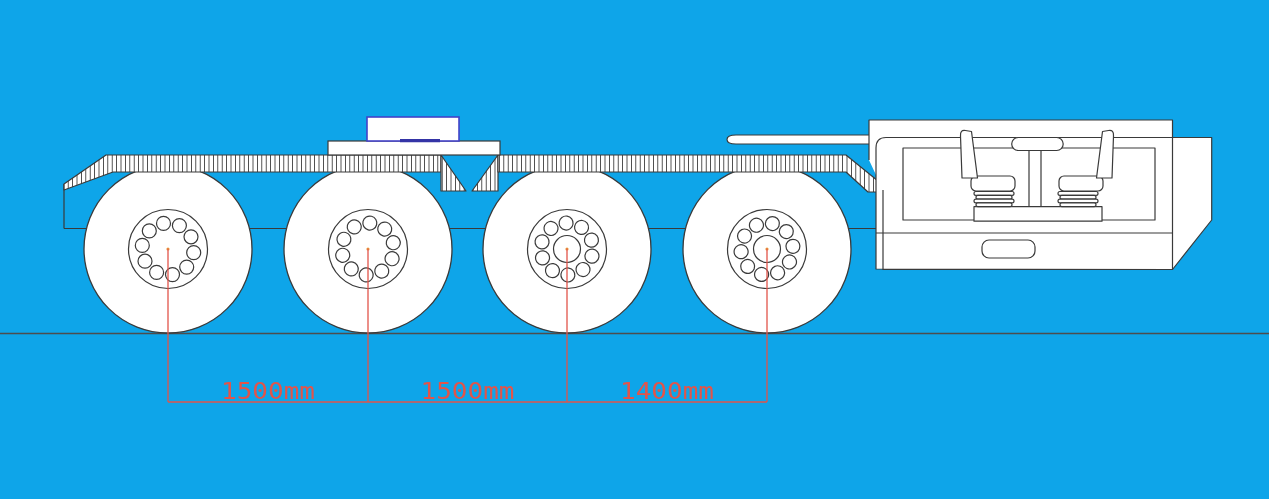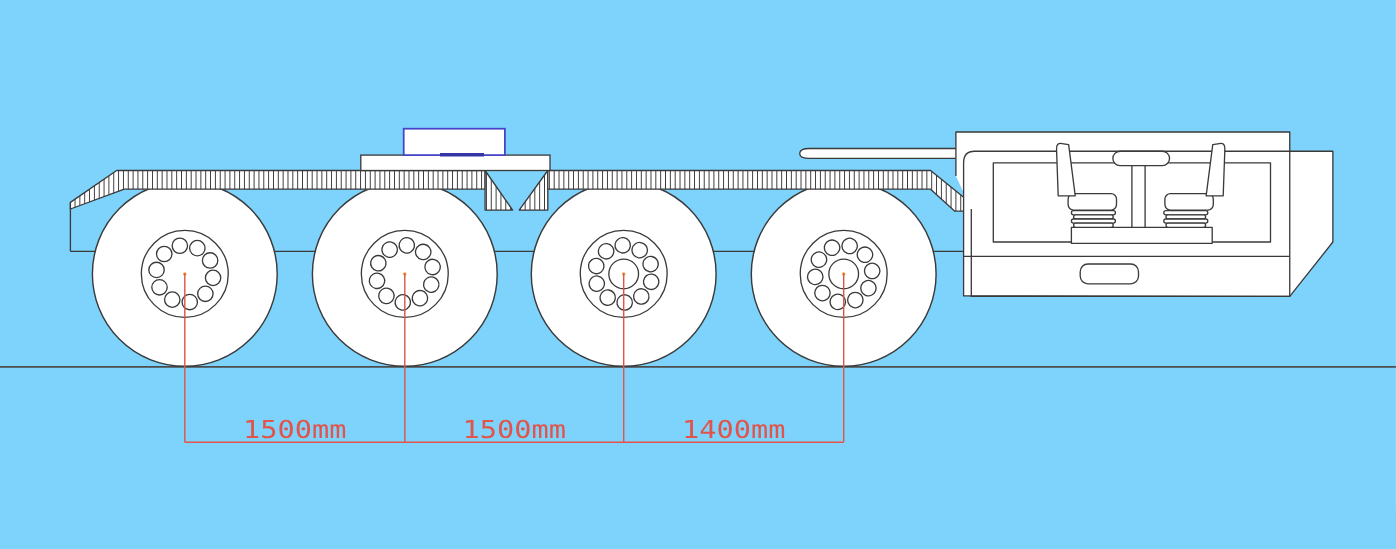--- a/index.html
+++ b/index.html
@@ -1,20 +1,20 @@
 <!DOCTYPE html>
 <html><head>
 <meta charset="utf-8">
 <style>
   html, body { margin: 0; padding: 0; background: #ffffff; }
   .stage {
     position: relative;
     width: 1269px;
     height: 499px;
-    background: #7dd3fc;
+    background: #0ea5e9;
     overflow: hidden;
     font-family: "DejaVu Sans Mono", "Liberation Mono", monospace;
   }
   svg { display: block; }
   text.dim-label {
     font-family: "DejaVu Sans Mono", "Liberation Mono", monospace;
     font-size: 22.5px;
   }
 </style>
 </head>

